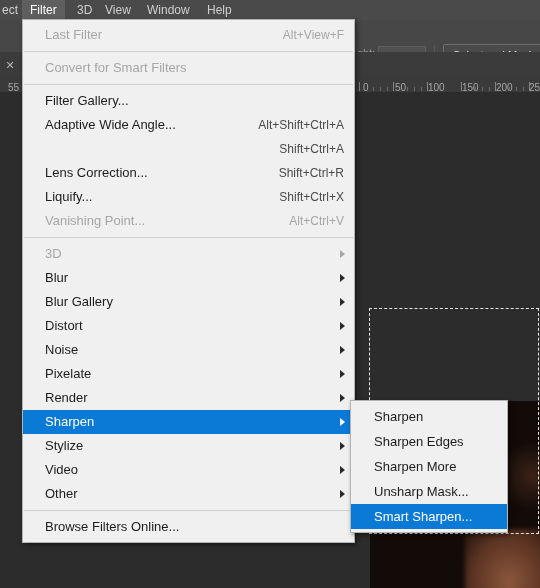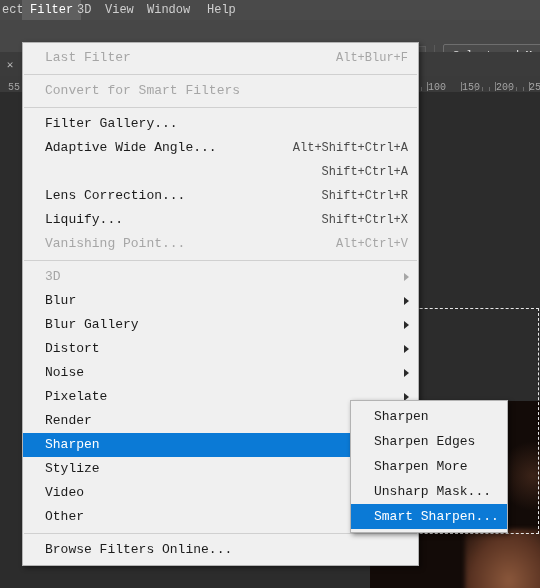--- a/index.html
+++ b/index.html
@@ -2,21 +2,21 @@
 <html><head>
 <meta charset="utf-8">
 <style>
   html,body{margin:0;padding:0;}
   body{
     width:540px;height:588px;overflow:hidden;
     font-family:"Liberation Sans", sans-serif;
     background:#2b2b2b;
     -webkit-font-smoothing:antialiased;
   }
-  #app{position:relative;width:540px;height:588px;overflow:hidden;background:#7f1d1d;font-family:Liberation Mono, monospace;}
+  #app{position:relative;width:540px;height:588px;overflow:hidden;background:#7f1d1d;}
 
   
   .ps-menubar{
     position:absolute;left:0;top:0;width:540px;height:20px;
     background:#4a4a4a;
   }
   .ps-menubar .mi{
     position:absolute;top:0;height:20px;line-height:20px;
     font-size:12px;color:#cfcfcf;padding:0 8px;white-space:nowrap;
   }
@@ -88,21 +88,21 @@
     border:1px dashed #e8e8e8;box-sizing:border-box;pointer-events:none;
   }
 
   
   .menu{
     position:absolute;background:#f0f0f0;
     border:1px solid #b3b3b3;
     box-shadow:2px 2px 5px rgba(0,0,0,0.45);
     padding:3px 0;box-sizing:border-box;
   }
-  .menu.main{left:22px;top:19px;width:397px;margin-top:23px;}
+  .menu.main{left:22px;top:19px;width:333px;}
   .menu.sub{left:350px;top:400px;width:158px;}
 
   .menu-item{
     position:relative;display:flex;align-items:center;
     height:24px;line-height:24px;
     font-size:13px;color:#1c1c1c;
     padding:0 10px 0 22px;box-sizing:border-box;
     white-space:nowrap;
   }
   .menu.sub .menu-item{height:25px;line-height:25px;padding-left:23px;}
@@ -179,21 +179,21 @@
     <div class="photo">
       <div class="blob2"></div>
       <div class="blob1"></div>
     </div>
   </div>
   <div class="selection"></div>
 
   <div class="menu main" id="filter-menu">
       <div class="menu-item disabled">
         <span class="label">Last Filter</span>
-        <span class="shortcut">Alt+Blur+F</span>
+        <span class="shortcut">Alt+View+F</span>
       </div>
       <div class="menu-sep"></div>
       <div class="menu-item disabled">
         <span class="label">Convert for Smart Filters</span>
       </div>
       <div class="menu-sep"></div>
       <div class="menu-item">
         <span class="label">Filter Gallery...</span>
       </div>
       <div class="menu-item">

